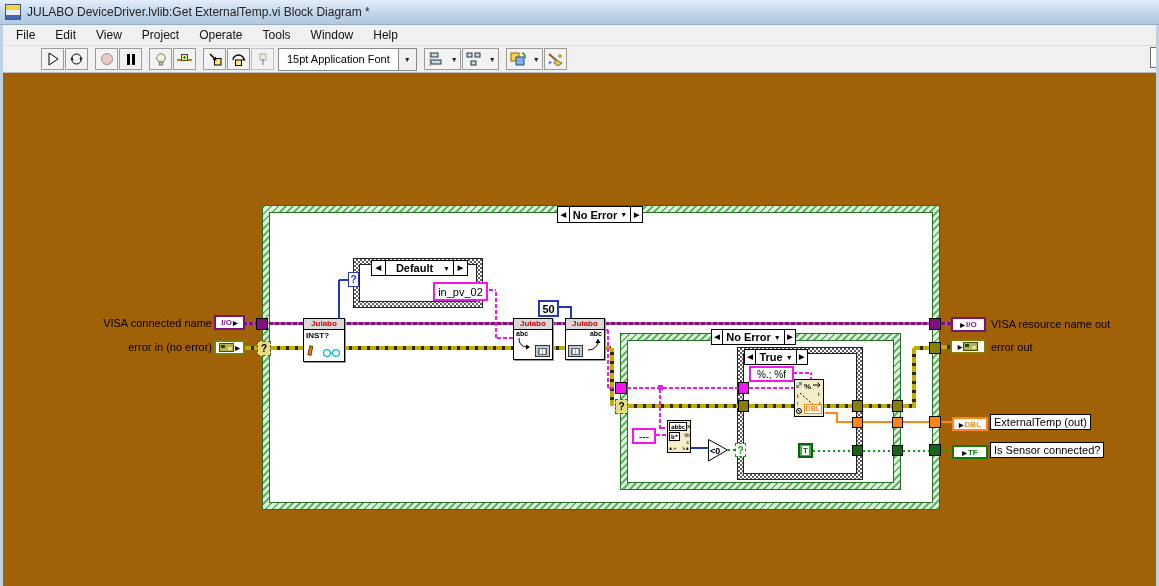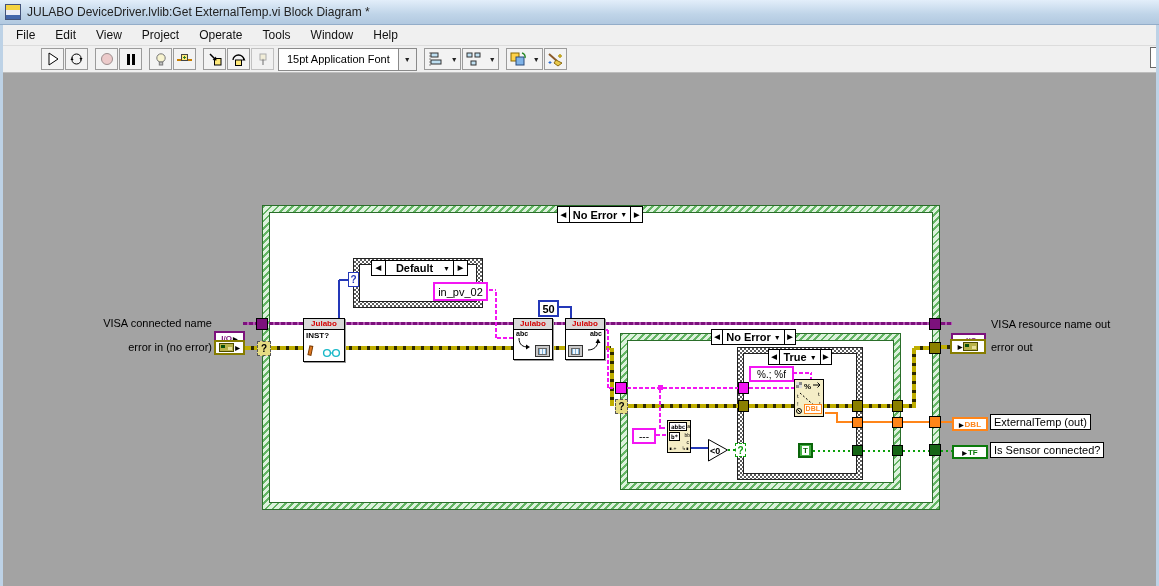--- a/index.html
+++ b/index.html
@@ -1,16 +1,16 @@
 <!DOCTYPE html>
 <html><head>
 <meta charset="utf-8">
 <style>
   html,body{margin:0;padding:0;background:#d8d8d8;}
-  .screen{position:relative;width:1159px;height:586px;background:#a3a3a3;
+  .screen{position:relative;width:1159px;height:586px;background:#a16207;
           font-family:"Liberation Sans",sans-serif;overflow:hidden;}
 
   
   .titlebar{position:absolute;left:0;top:0;width:1159px;height:25px;
     background:linear-gradient(#e3eefa,#bfd4e8 60%,#b2c9e0);
     border-bottom:1px solid #93adc9;display:flex;align-items:center;box-sizing:border-box;padding-left:5px;}
   .app-icon{width:16px;height:16px;border:1px solid #44537a;box-sizing:border-box;
     background:linear-gradient(180deg,#f5d442 0 35%,#ececf6 35% 68%,#4466aa 68%);}
   .title-text{font-size:12px;color:#222;margin-left:6px;white-space:nowrap;}
   .menubar{position:absolute;left:0;top:25px;width:1159px;height:21px;background:#f0f0f0;
@@ -95,21 +95,21 @@
   .tconst .in{background:#fff;width:7px;height:9px;display:flex;align-items:center;justify-content:center;
     color:#0a640a;font-size:8px;font-weight:bold;}
 
   
   .sconst{position:absolute;background:#fff;border:2px solid #f316f3;display:flex;align-items:center;
     justify-content:center;font-size:11px;z-index:8;box-sizing:border-box;white-space:nowrap;}
   .nconst{position:absolute;background:#fff;border:2px solid #2438b8;display:flex;align-items:center;
     justify-content:center;font-size:11px;font-weight:bold;z-index:8;box-sizing:border-box;}
   .term{position:absolute;background:#fff;display:flex;align-items:center;z-index:6;box-sizing:border-box;
     font-weight:bold;font-size:8px;justify-content:center;gap:1px;}
-  .t-visa{border:2px solid #7c117c;color:#7c117c;margin-top:16px;}
+  .t-visa{border:2px solid #7c117c;color:#7c117c;}
   .t-err{border:2px solid #867c00;}
   .t-dbl{border:2px solid #ff8519;color:#ff8519;}
   .t-tf{border:2px solid #0c7a0c;color:#0c7a0c;}
   .t-arrow{color:#000;font-size:6px;}
   .clu{width:15px;height:9px;background:#b8b24a;border:1px solid #4a4a00;position:relative;box-sizing:border-box;}
   .clu i{position:absolute;width:4px;height:3px;background:#0a500a;left:1px;top:1px;}
   .clu b{position:absolute;width:4px;height:3px;background:#e6e09a;right:1px;bottom:1px;}
   .plabel{position:absolute;font-size:11px;color:#000;z-index:6;white-space:nowrap;}
   .blabel{position:absolute;font-size:11px;color:#000;z-index:6;white-space:nowrap;
     border:1px solid #000;background:#fff;padding:1px 3px;}
@@ -270,21 +270,21 @@
     <span class="lbl" style="text-align:center;">Default</span>
     <span class="dd">▼</span>
     <span class="arr r">▶</span>
   </div>
   <div class="sel" style="left:711px;top:329px;width:85px;height:16px;">
     <span class="arr l">◀</span>
     <span class="lbl">No Error</span>
     <span class="dd">▼</span>
     <span class="arr r">▶</span>
   </div>
-  <div class="sel" style="left:768px;top:349px;width:64px;height:16px;justify-content:center;">
+  <div class="sel" style="left:744px;top:349px;width:64px;height:16px;justify-content:center;">
     <span class="arr l">◀</span>
     <span class="lbl">True</span>
     <span class="dd">▼</span>
     <span class="arr r">▶</span>
   </div>
 
   <div class="w w-visa" style="left:243px;top:322px;width:15px;height:3px;"></div>
   <div class="w w-visa" style="left:269px;top:322px;width:662px;height:3px;"></div>
   <div class="w w-visa" style="left:941px;top:322px;width:11px;height:3px;"></div>
 

